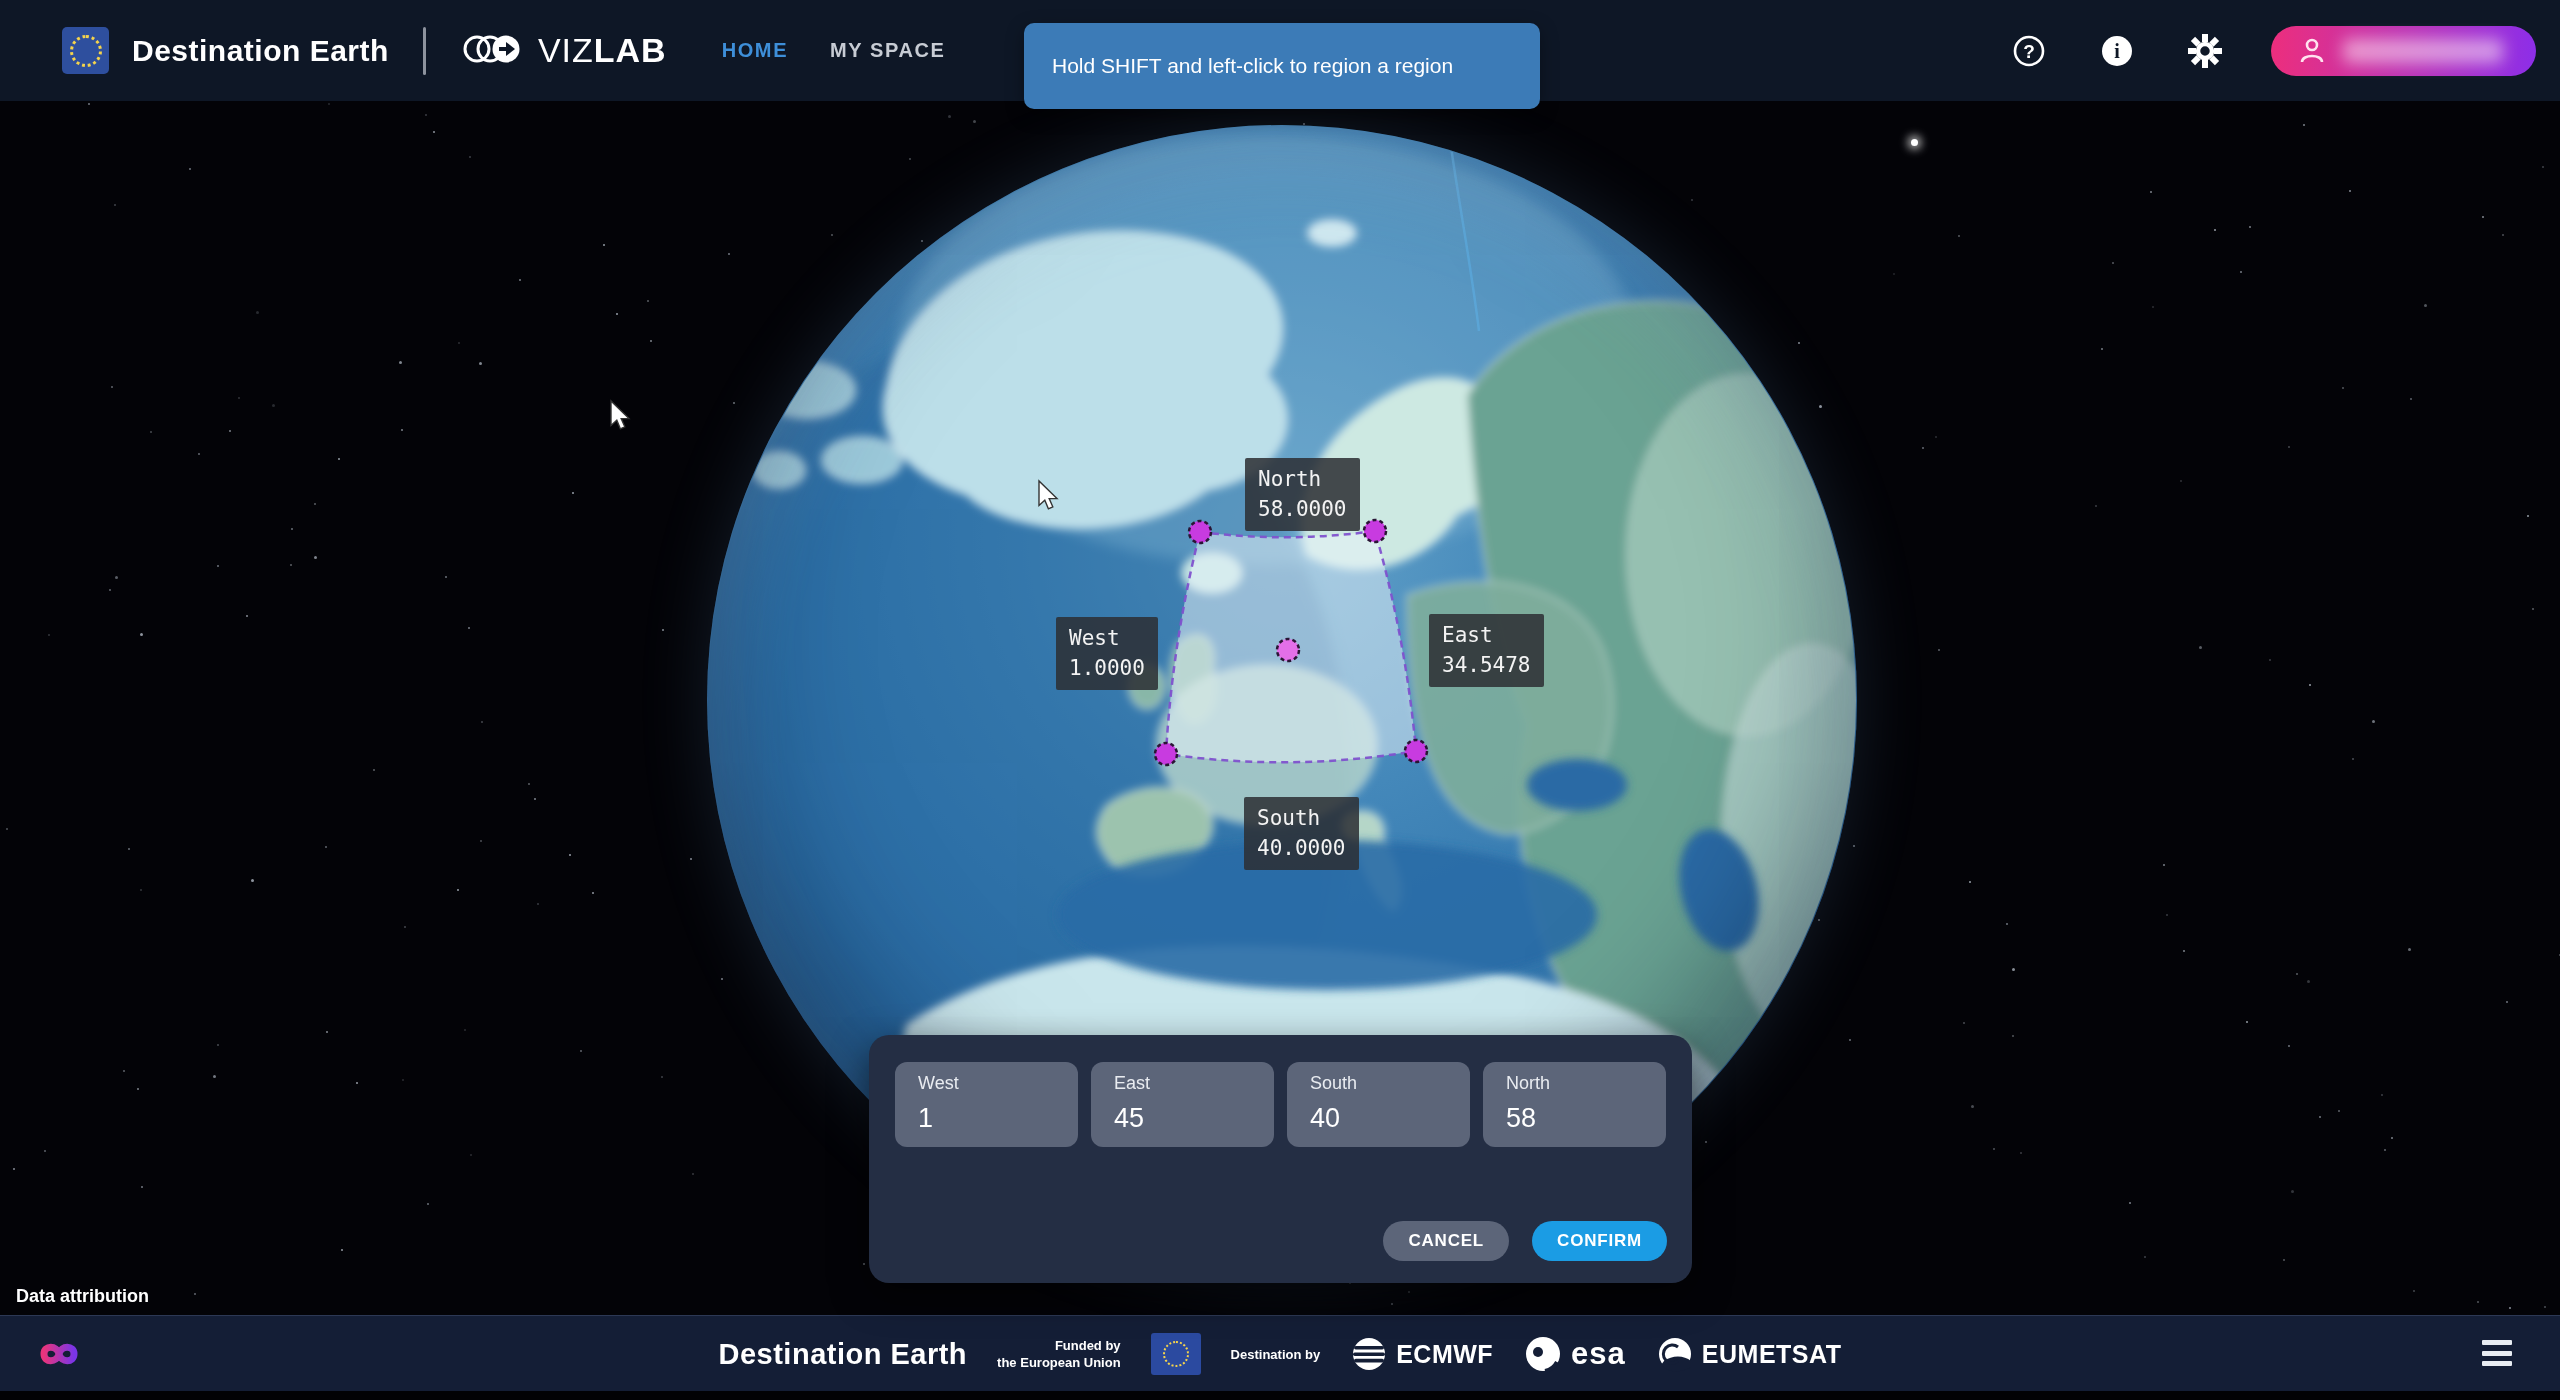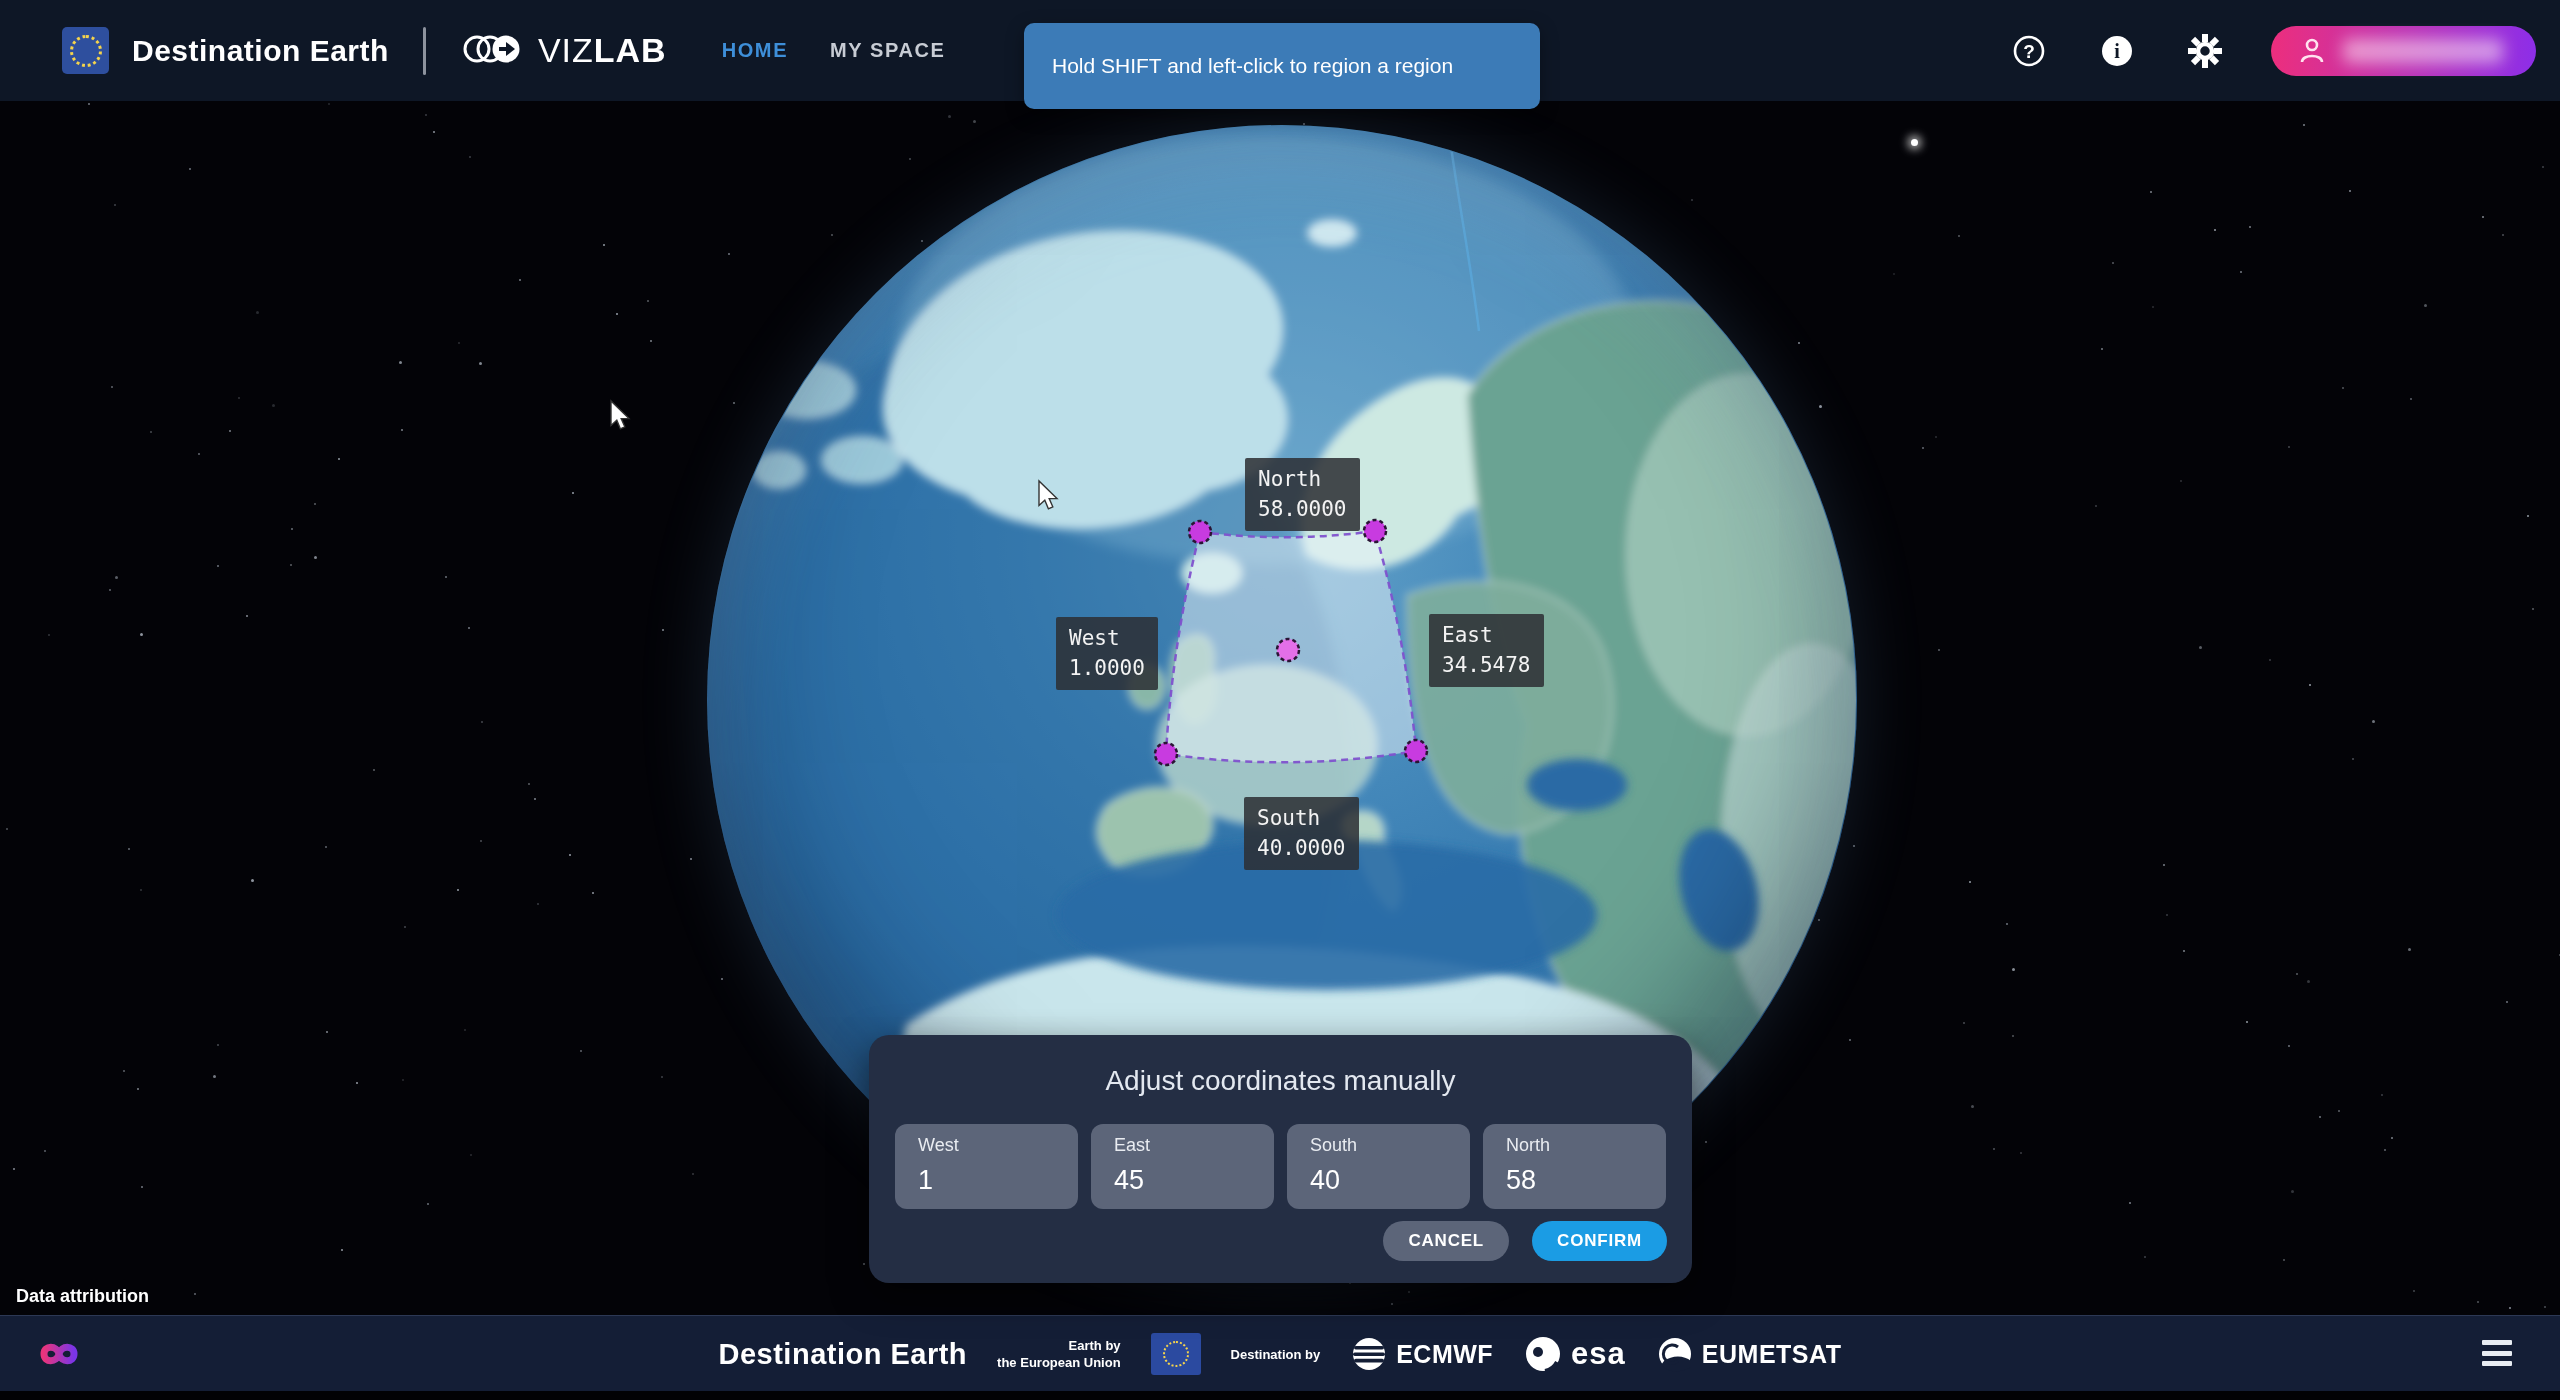--- a/index.html
+++ b/index.html
@@ -527,21 +527,20 @@
       <span class="user-blur"></span>
     </div>
   </div>
 </header>
 
 <div class="shift-tooltip">
   <span>Hold SHIFT and left-click to region a region</span>
 </div>
 
 <section class="coord-panel">
-  <div class="panel-title">Adjust coordinates manually</div>
   <div class="fields-row">
     <div class="coord-field">
       <div class="flabel">West</div>
       <div class="fvalue">1</div>
     </div>
     <div class="coord-field">
       <div class="flabel">East</div>
       <div class="fvalue">45</div>
     </div>
     <div class="coord-field">
@@ -569,21 +568,21 @@
           <stop offset="0" stop-color="#e8347c"></stop>
             <stop offset="1" stop-color="#7a35e8"></stop>
         </linearGradient>
       </defs>
       <path d="M14,18 C14,9 27,9 29,18 C31,27 44,27 44,18 C44,9 31,9 29,18 C27,27 14,27 14,18 Z" fill="none" stroke="url(#infgrad)" stroke-width="7" stroke-linecap="round"></path>
     </svg>
   </div>
   <div class="footer-center">
     <div class="f-brand">Destination Earth</div>
     <div class="funded">
-      <div>Earth by</div>
+      <div>Funded by</div>
       <div>the European Union</div>
     </div>
     <div class="f-eu-flag">
         <div class="ring"></div>
       </div>
     <div class="implemented">Destination by</div>
     <div class="partner">
       <svg width="38" height="38" viewBox="0 0 38 38">
         <circle cx="19" cy="19" r="16" fill="#fff"></circle>
         <rect x="4" y="11" width="30" height="3.6" rx="1.8" fill="#141e36"></rect>

